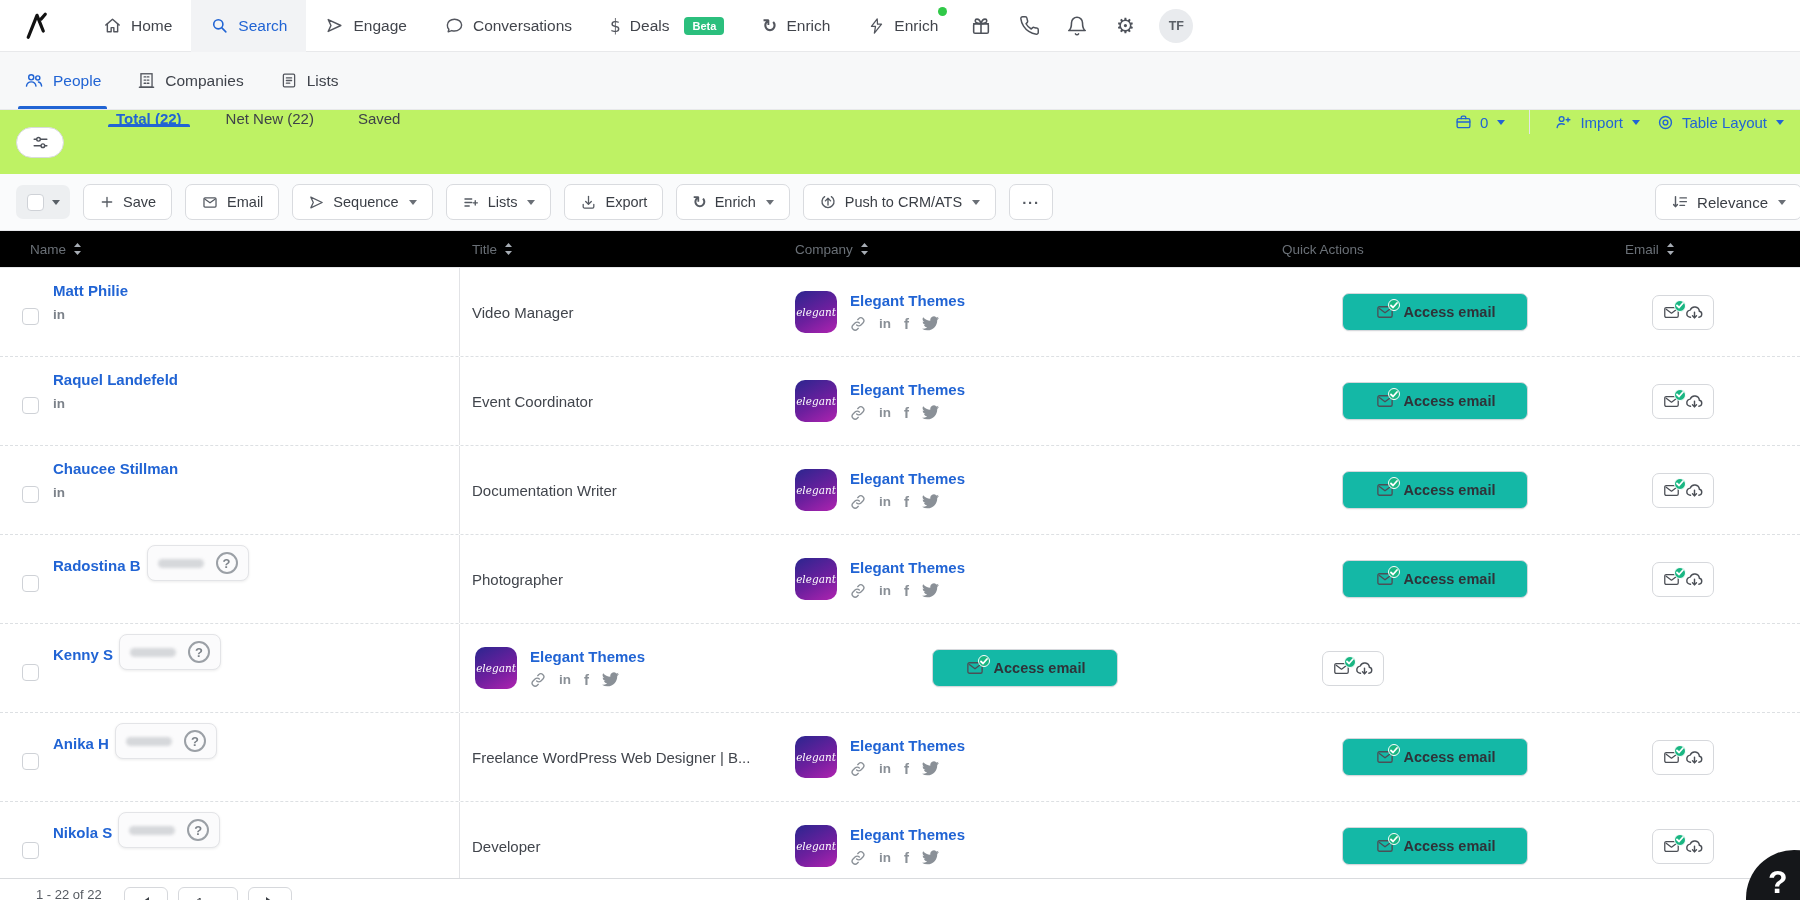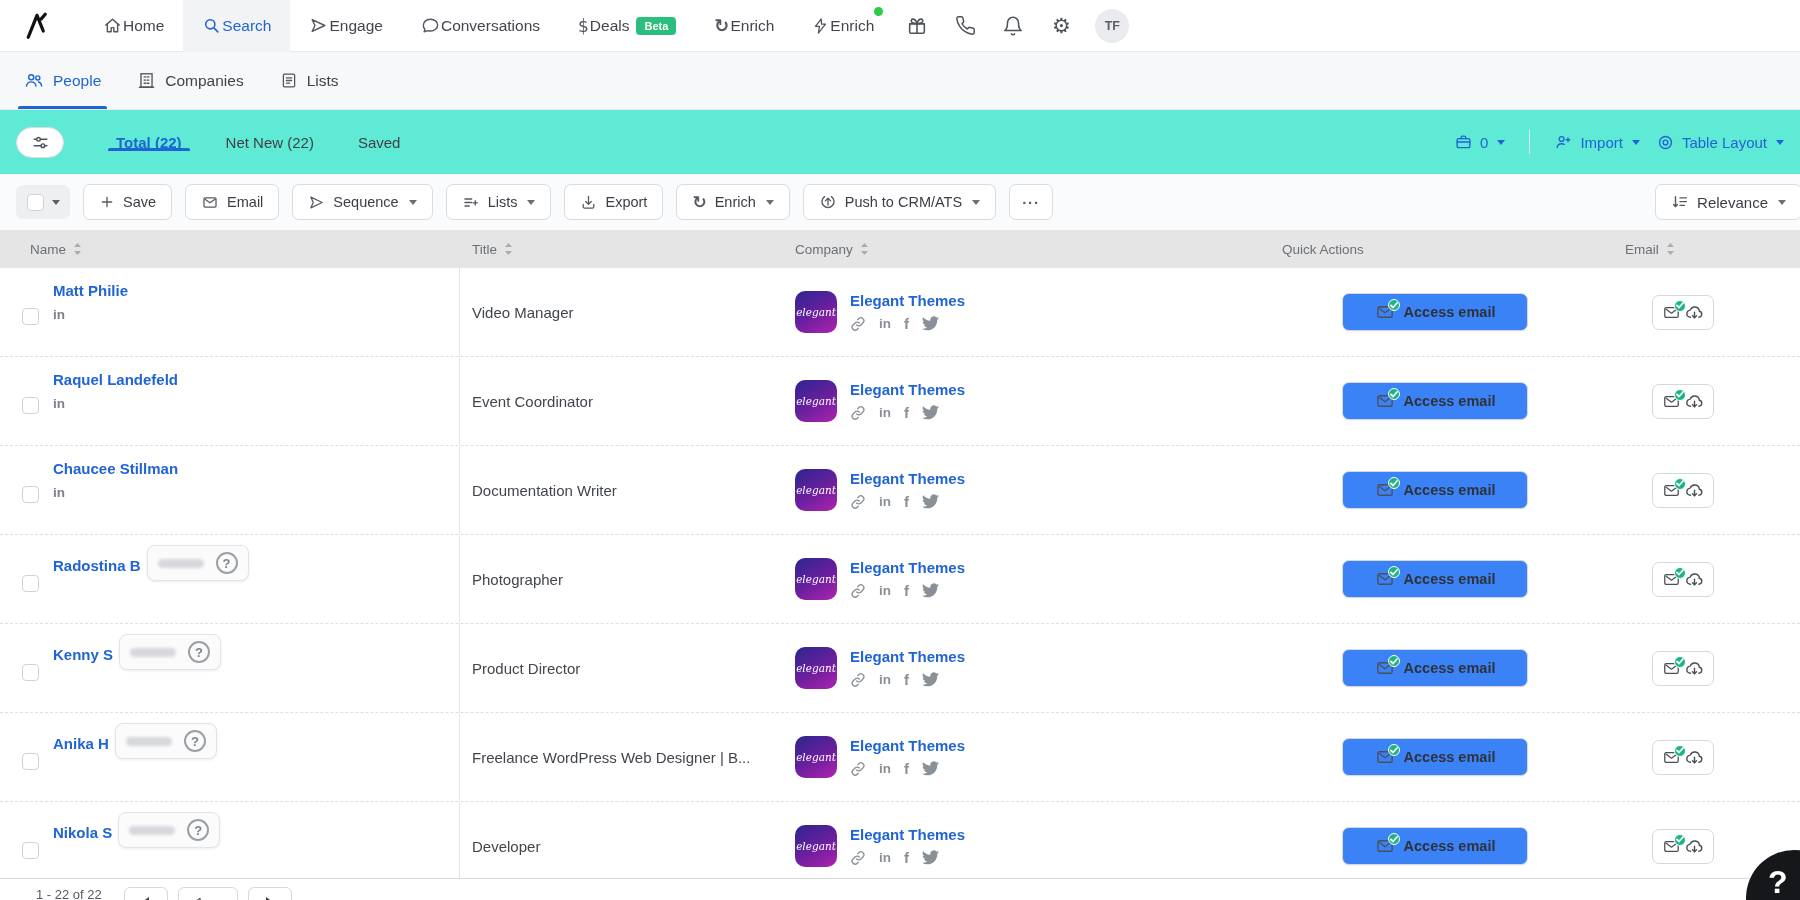--- a/index.html
+++ b/index.html
@@ -5,21 +5,21 @@
   * { box-sizing: border-box; margin: 0; padding: 0; }
   html,body { width:1800px; height:900px; overflow:hidden; }
   body { font-family:"Liberation Sans", sans-serif; background:#fff; position:relative; color:#3c4047; }
   a { text-decoration:none; cursor:pointer; }
   button { font-family:inherit; cursor:pointer; }
   .caret { display:inline-block; width:0; height:0; border-left:4px solid transparent; border-right:4px solid transparent; border-top:5px solid currentColor; margin-left:2px; }
 
   
   .topnav { height:52px; display:flex; align-items:center; border-bottom:1px solid #e8e9eb; padding:0 14px; background:#fff; }
   .brand { display:flex; align-items:center; padding:0 10px 0 8px; margin-right:22px; }
-  .nav-item { display:flex; align-items:center; gap:1px; height:52px; padding:0 19px; font-size:15.5px; color:#42454c; cursor:pointer; white-space:nowrap; position:relative; }
+  .nav-item { display:flex; align-items:center; gap:9px; height:52px; padding:0 19px; font-size:15.5px; color:#42454c; cursor:pointer; white-space:nowrap; position:relative; }
   .nav-item svg, .nav-item .glyph { color:#53565e; }
   .nav-item.active { background:#f2f3f5; color:var(--accent); }
   .nav-item.active svg { color:var(--accent); }
   .badge-beta { font-size:11px; font-weight:bold; color:#fff; border-radius:4px; padding:3px 8px; margin-left:6px; }
   .plays-dot { position:absolute; top:7px; right:10px; width:9px; height:9px; border-radius:50%; }
   .glyph { font-family:"DejaVu Sans", sans-serif; }
   .nav-search { position:relative; margin-left:auto; margin-right:10px; }
   .nav-search input { width:238px; height:34px; border:1px solid #d7d9dd; border-radius:7px; padding:0 10px 0 34px; font-size:14.5px; color:#3c4047; outline:none; }
   .nav-search input::placeholder { color:#9ca1a8; }
   .nav-search .mag { position:absolute; left:10px; top:8px; color:#7a7f86; }
@@ -28,21 +28,21 @@
 
   
   .subnav { height:58px; background:#f7f8f9; border-bottom:1px solid #e8e9eb; display:flex; align-items:stretch; padding:0 6px; }
   .subnav-tab { display:flex; align-items:center; gap:9px; padding:0 18px; font-size:15.5px; color:#3f434b; position:relative; cursor:pointer; }
   .subnav-tab svg { color:#53565e; }
   .subnav-tab.active { color:var(--accent); }
   .subnav-tab.active svg { color:var(--accent); }
   .subnav-tab.active::after { content:""; position:absolute; left:12px; right:12px; bottom:0; height:3px; background:var(--accent); border-radius:2px 2px 0 0; }
 
   
-  .filterbar { height:64px; background:#5eead4; display:flex; align-items:center; padding:0 16px; }
+  .filterbar { height:64px; background:#bef264; display:flex; align-items:flex-start; padding:0 16px; }
   .pill-btn { width:48px; height:31px; border:1px solid #d8dade; border-radius:16px; background:#fff; display:flex; align-items:center; justify-content:center; color:#4e525a; align-self:center; cursor:pointer; }
   .ftabs { display:flex; align-items:stretch; margin-left:30px; }
   .ftab { display:flex; align-items:center; padding:0 22px; font-size:15px; color:#3e4248; position:relative; cursor:pointer; }
   .ftab.active { color:var(--accent); font-weight:bold; }
   .ftab.active::after { content:""; position:absolute; left:14px; right:14px; bottom:0; height:3px; background:var(--accent); border-radius:2px 2px 0 0; }
   .fright { margin-left:auto; display:flex; align-items:center; gap:16px; color:var(--accent); font-size:15px; }
   .flink { display:flex; align-items:center; gap:7px; color:var(--accent); cursor:pointer; white-space:nowrap; }
   .vdiv { width:1px; height:24px; background:#e4e5e8; margin:0 8px; }
 
   
@@ -50,21 +50,21 @@
   .select-ctl { width:54px; height:34px; background:#edeff1; border-radius:7px; display:flex; align-items:center; justify-content:center; gap:6px; color:#596066; cursor:pointer; }
   .checkbox { display:inline-block; width:17px; height:17px; background:#fff; border:1.5px solid #cfd2d7; border-radius:4px; flex:none; }
   .tbtn { height:36px; display:inline-flex; align-items:center; gap:8px; background:#fff; border:1px solid #d9dbdf; border-radius:7px; padding:0 15px; font-size:14.5px; color:#3a3e45; white-space:nowrap; }
   .tbtn svg, .tbtn .glyph { color:#565b63; }
   .tbtn .caret { color:#6a6f76; }
   .tbtn.ellip { width:44px; justify-content:center; font-weight:bold; letter-spacing:1px; font-size:15px; color:#565b63; padding:0; }
   .tbtn.relevance { margin-left:auto; margin-right:-18px; font-size:15px; }
 
   
   .grid-cols { display:grid; grid-template-columns:460px 320px 490px 330px 200px; }
-  .thead { height:38px; align-items:center; border-top:1px solid #e6e7ea; border-bottom:1px solid #e6e7ea; background:#e5e5e5; color:#6a7077; font-size:13.5px; }
+  .thead { height:38px; align-items:center; border-top:1px solid #e6e7ea; border-bottom:1px solid #e6e7ea; background:#000000; color:#6a7077; font-size:13.5px; }
   .th { display:flex; align-items:center; gap:7px; }
   .th.c1 { padding-left:30px; } .th.c2 { padding-left:12px; } .th.c3 { padding-left:15px; } .th.c4 { padding-left:12px; } .th.c5 { padding-left:25px; }
   .row { height:89px; border-bottom:1px dashed #dde0e3; background:#fff; }
   .cell { display:flex; align-items:center; min-width:0; }
   .name-cell { align-items:flex-start; padding:14px 0 0 22px; gap:14px; border-right:1px solid #e2e3e6; height:100%; }
   .name-cell .checkbox { margin-top:26px; cursor:pointer; }
   .name-line { display:flex; align-items:center; gap:6px; }
   .name-link { font-size:15px; font-weight:bold; color:var(--accent); white-space:nowrap; }
   .sub-in { display:inline-block; margin-top:8px; color:#7c828a; font-size:13.5px; font-weight:bold; cursor:pointer; }
   .mask-pill { display:inline-flex; align-items:center; gap:12px; background:#fbfbfc; border:1px solid #e3e4e7; border-radius:8px; padding:6px 10px; margin-top:-4px; box-shadow:0 1px 3px rgba(0,0,0,.08); cursor:pointer; }
@@ -74,21 +74,21 @@
   .company-cell { padding-left:15px; gap:13px; }
   .logo { width:42px; height:42px; border-radius:10px; display:flex; align-items:center; justify-content:center; flex:none;
           background:linear-gradient(150deg,#312590 5%,#6d1f9e 55%,#a823ae 95%); cursor:pointer; }
   .logo i { color:#fff; font-size:10.5px; font-style:italic; font-family:"DejaVu Serif", serif; }
   .company-link { font-size:15px; font-weight:bold; color:var(--accent); display:block; }
   .socials { display:flex; align-items:center; gap:13px; margin-top:6px; color:#8a9097; }
   .soc-in { font-size:13.5px; font-weight:bold; color:#8a9097; cursor:pointer; }
   .soc-f { font-size:15px; font-weight:bold; color:#8a9097; cursor:pointer; }
   .socials svg { cursor:pointer; }
   .quick-cell { justify-content:center; }
-  .access-btn { display:inline-flex; align-items:center; gap:9px; background:#3b82f6; border:1px solid #d6d8dc; border-radius:7px; padding:9px 32px; font-size:14.5px; font-weight:bold; color:#2f3339; box-shadow:0 1px 1px rgba(0,0,0,.04); }
+  .access-btn { display:inline-flex; align-items:center; gap:9px; background:#14b8a6; border:1px solid #d6d8dc; border-radius:7px; padding:9px 32px; font-size:14.5px; font-weight:bold; color:#2f3339; box-shadow:0 1px 1px rgba(0,0,0,.04); }
   .email-cell { padding-left:52px; }
   .email-mini { display:inline-flex; align-items:center; gap:4px; background:#fff; border:1px solid #d6d8dc; border-radius:7px; padding:7px 9px; }
   .mailcheck { position:relative; display:inline-flex; }
   .mc-badge { position:absolute; top:-4px; right:-5px; width:12px; height:12px; border-radius:50%; border:1.5px solid #fff; display:flex; align-items:center; justify-content:center; }
 
   
   .tfooter { position:absolute; left:0; right:0; top:878px; height:42px; background:#fff; border-top:1px solid #d9dbde; display:flex; align-items:flex-start; padding:8px 0 0 36px; gap:22px; font-size:13px; color:#565b62; z-index:5; }
   .pg-group { display:flex; gap:10px; }
   .pg-btn { height:30px; background:#fff; border:1px solid #d6d8dc; border-radius:6px; display:inline-flex; align-items:center; justify-content:center; gap:6px; font-size:13.5px; color:#3c4046; }
   .pg-btn.sq { width:44px; } .pg-btn.pg { width:60px; }
@@ -669,23 +669,20 @@
         <div class="name-line">
           <a class="name-link">Kenny S</a>
           <span class="mask-pill">
             <span class="mask-blur"></span>
             <span class="qmark">?</span>
           </span>
         </div>
 
       </div>
     </div>
-    <div class="cell title-cell">
-      <span>Product Director</span>
-    </div>
     <div class="cell company-cell">
       <span class="logo">
           <i>elegant</i>
         </span>
       <div class="company-block">
         <a class="company-link">Elegant Themes</a>
         <div class="socials">
           <svg width="16" height="16" viewBox="0 0 24 24" fill="none" stroke="#8a9097" stroke-width="2" stroke-linecap="round">
               <path d="M10 13.5a4.5 4.5 0 0 0 6.4 0l3-3a4.5 4.5 0 0 0-6.4-6.4L11.6 5.5"></path>
               <path d="M14 10.5a4.5 4.5 0 0 0-6.4 0l-3 3a4.5 4.5 0 0 0 6.4 6.4l1.4-1.4"></path>

